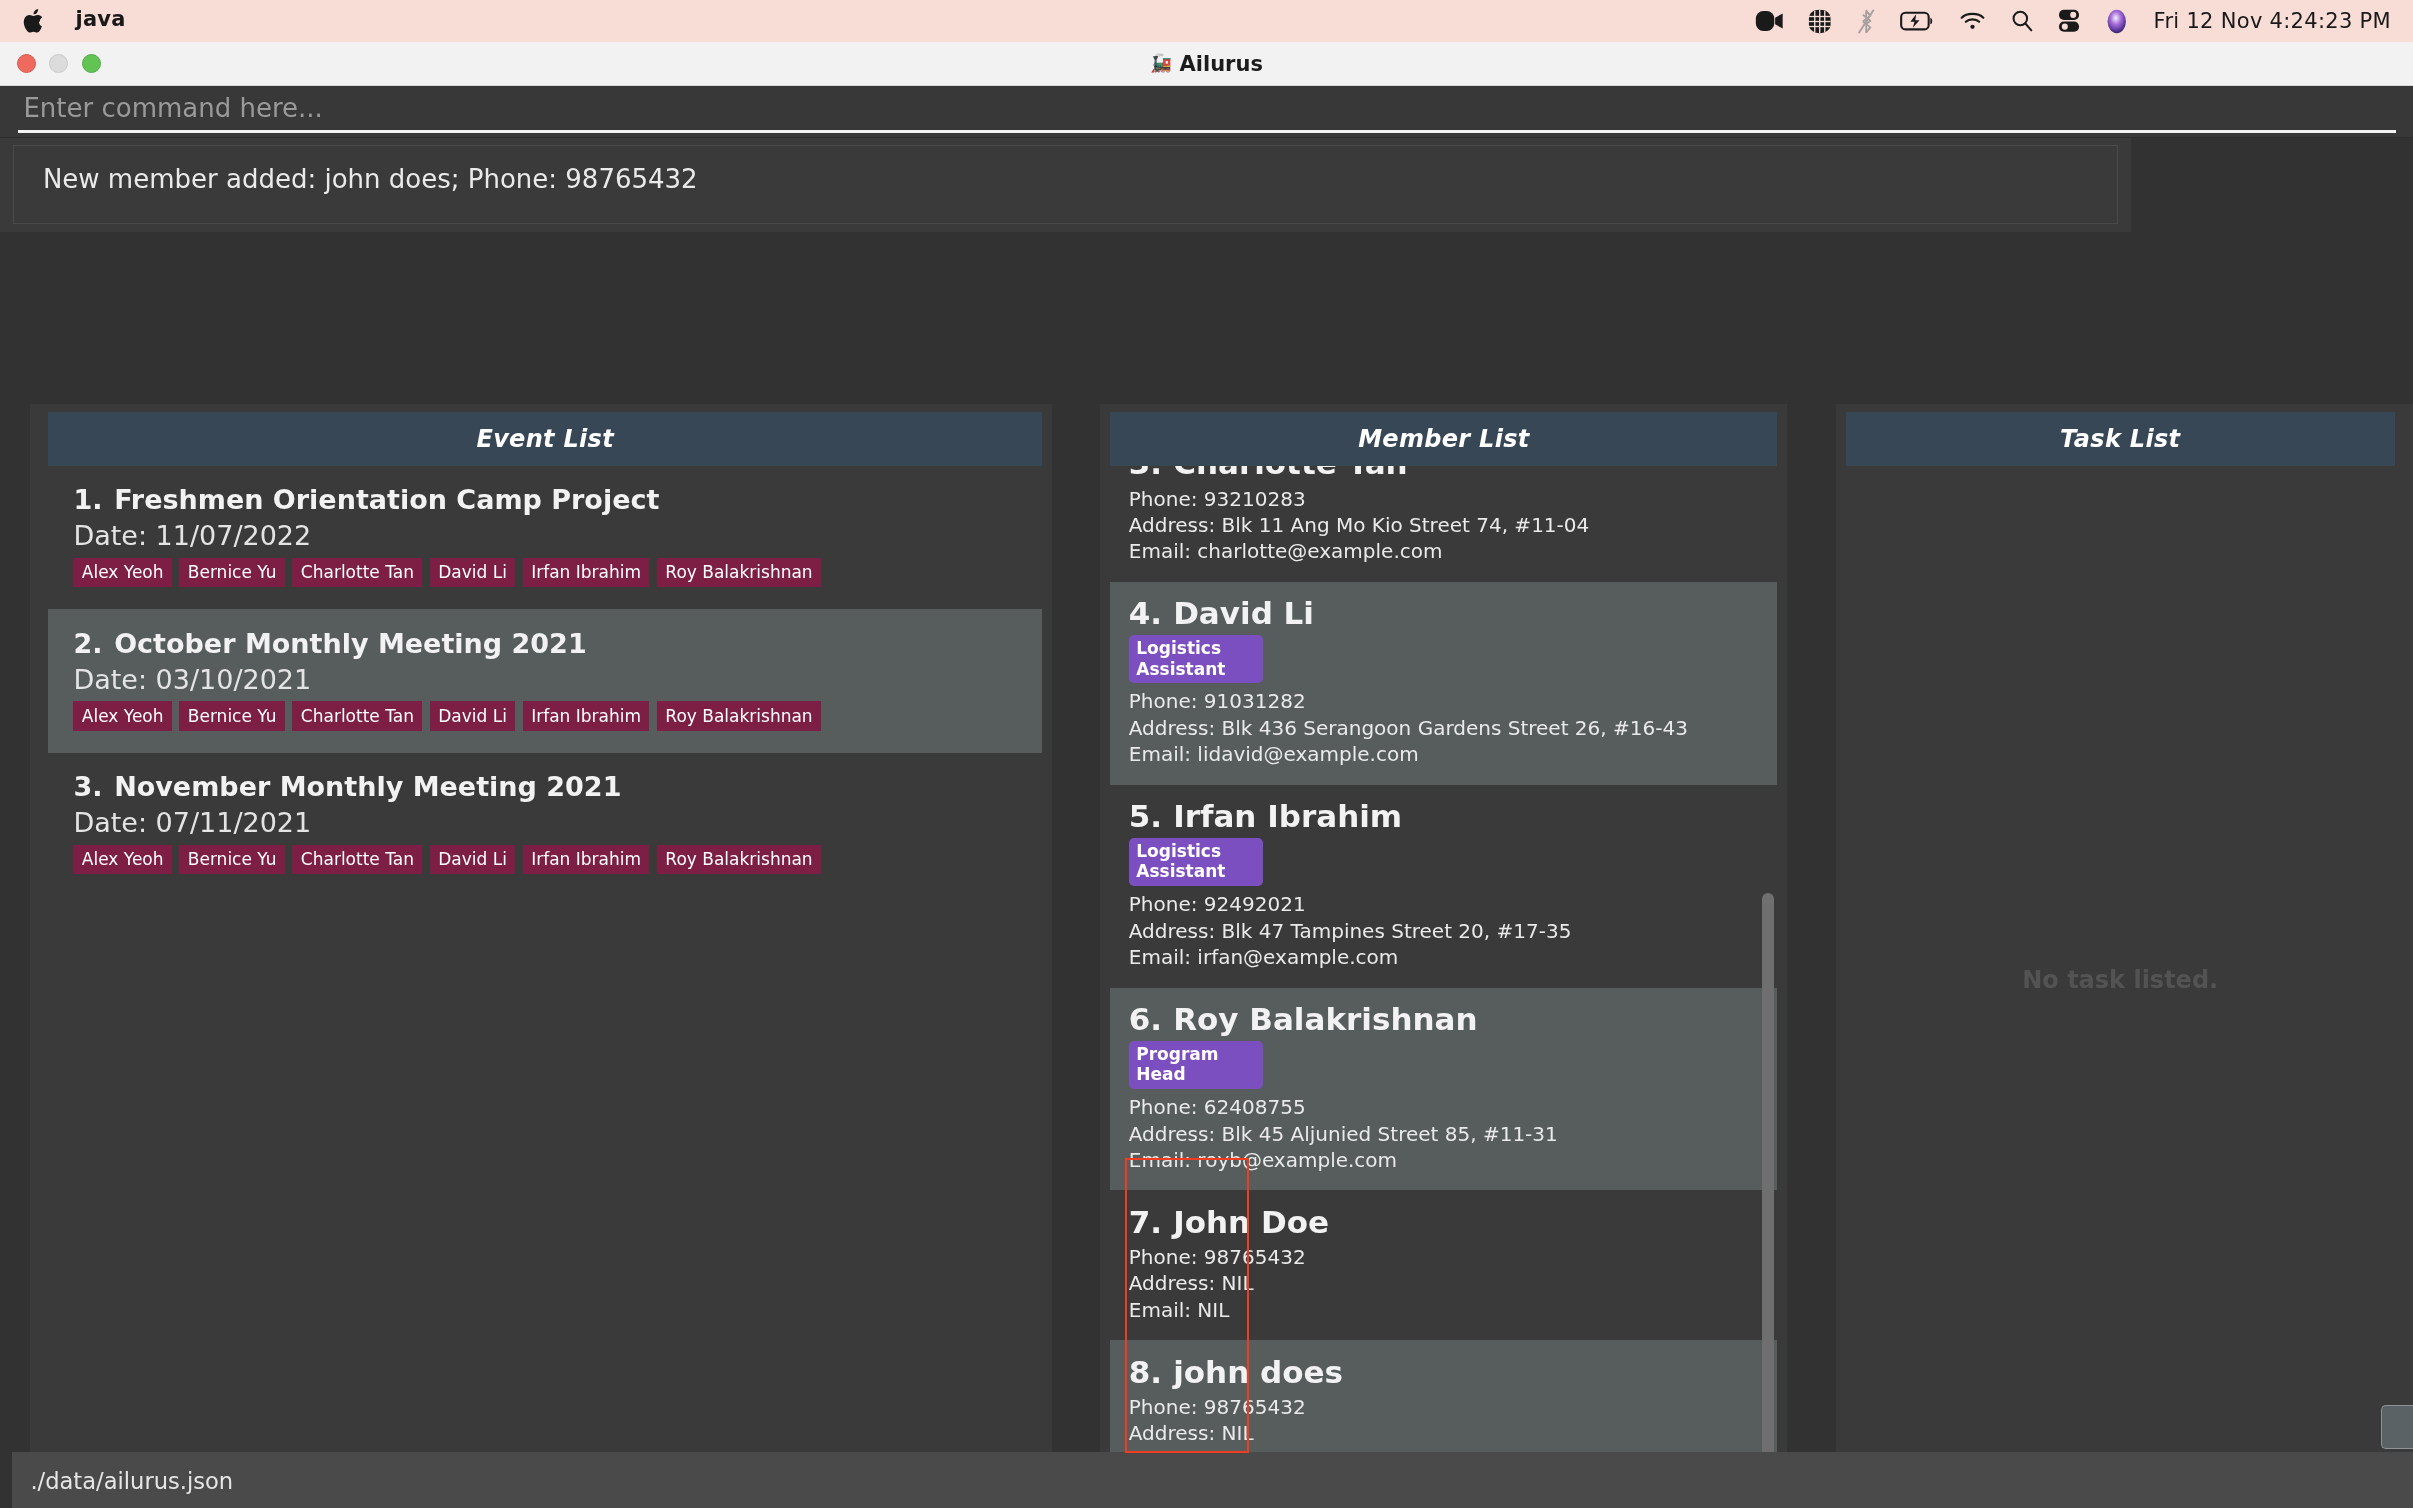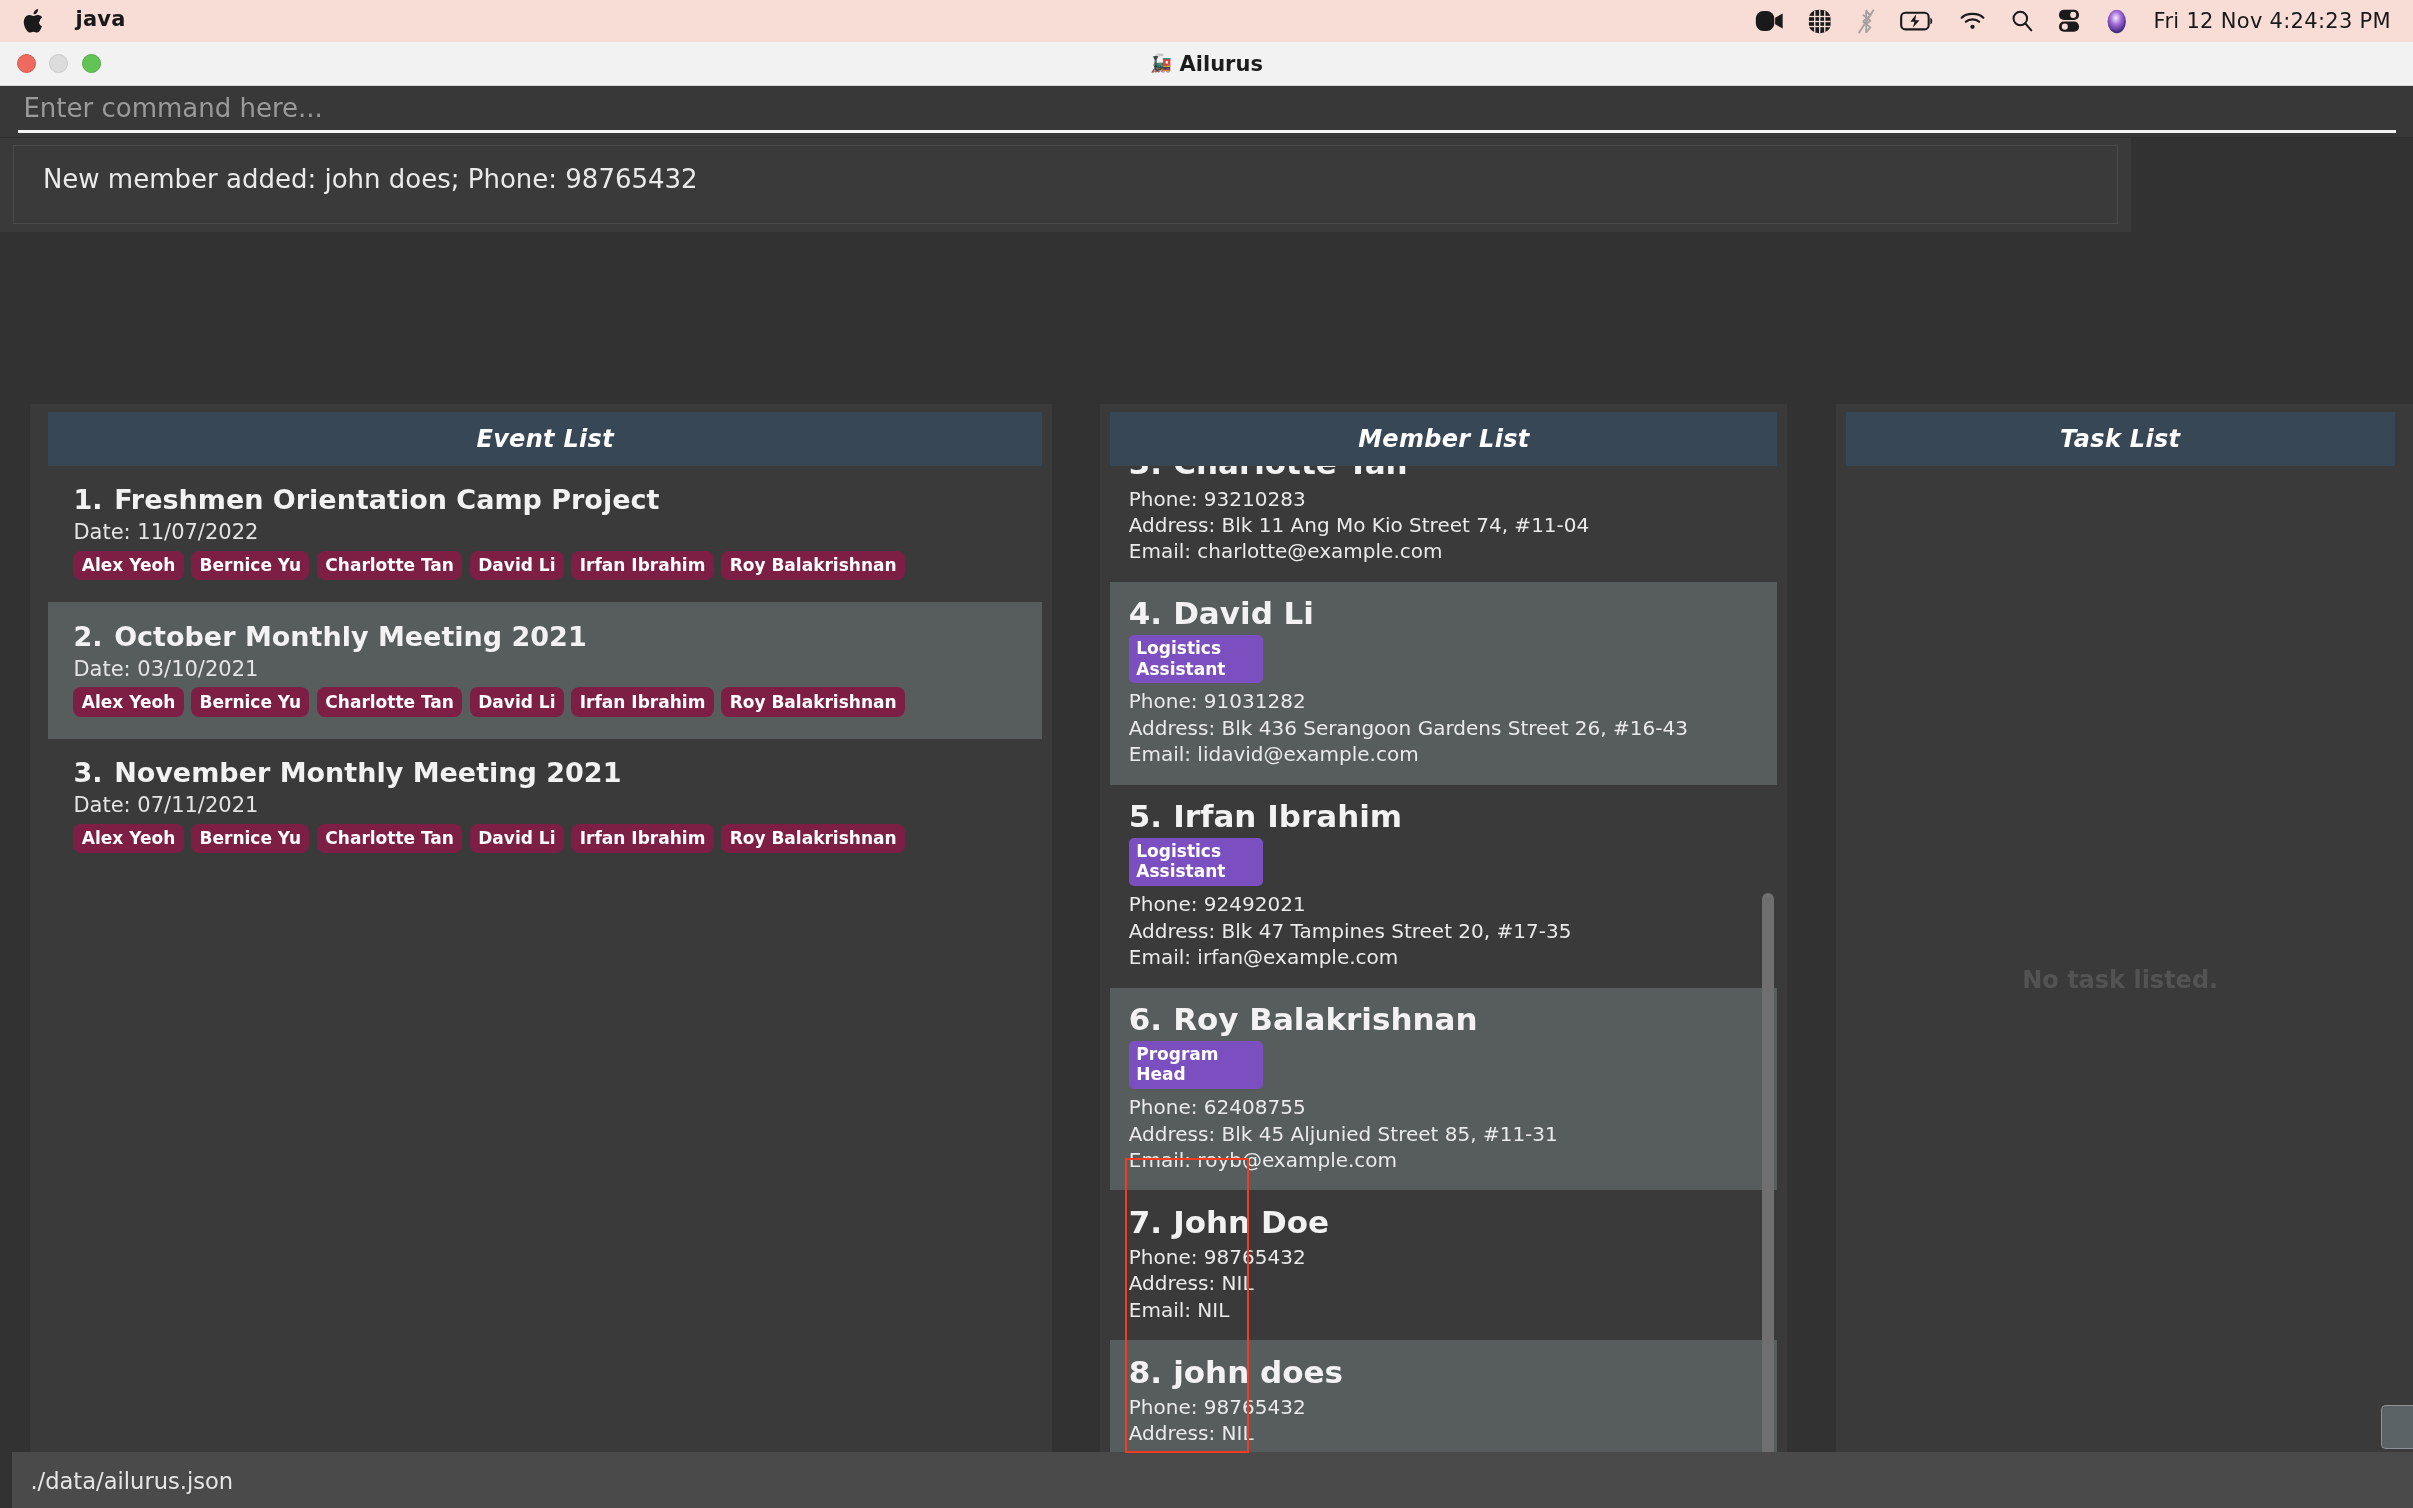--- a/index.html
+++ b/index.html
@@ -121,26 +121,26 @@
   .event-row {
     padding: 18.4px 25px 22px 25px;
     background: #3a3a3a;
   }
   .event-row.alt { background: #575d5d; }
   .event-title {
     color: #f2f2f2; font-size: 27px; font-weight: bold;
     margin-bottom: 5px; white-space: nowrap;
   }
   .event-title .idx { margin-right: 11.7px; }
-  .event-date { color: #e4e4e4; font-size: 21px; margin-bottom: 6.7px; }
+  .event-date { color: #e4e4e4; font-size: 27px; margin-bottom: 6.7px; }
   .tag-row { display: flex; flex-wrap: wrap; gap: 7.5px; }
   .tag-member {
     background: #7d1f45; color: #ffffff;
-    font-size: 17px; font-weight: bold;
-    border-radius: 8px;
+    font-size: 17px; font-weight: normal;
+    border-radius: 0;
     padding: 4.2px 8.4px 5px 8.4px;
     white-space: nowrap;
     text-align: center;
   }
 
   
   .member-row {
     padding: 13.4px 18.4px 17px 18.4px;
     background: #3a3a3a;
     position: relative;

